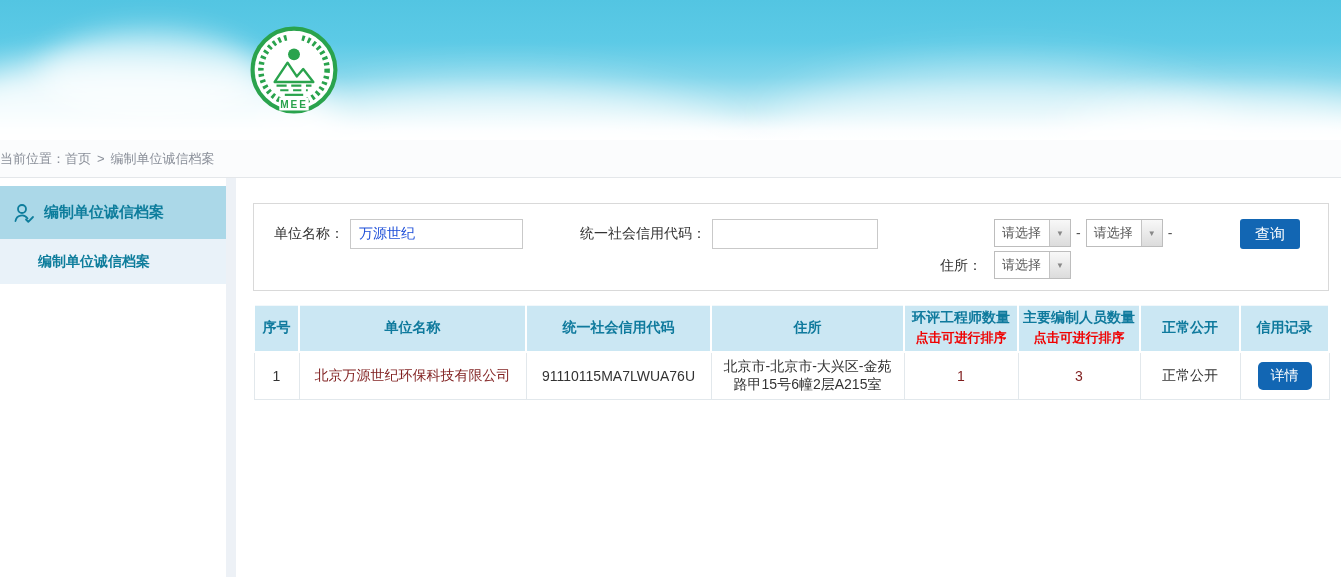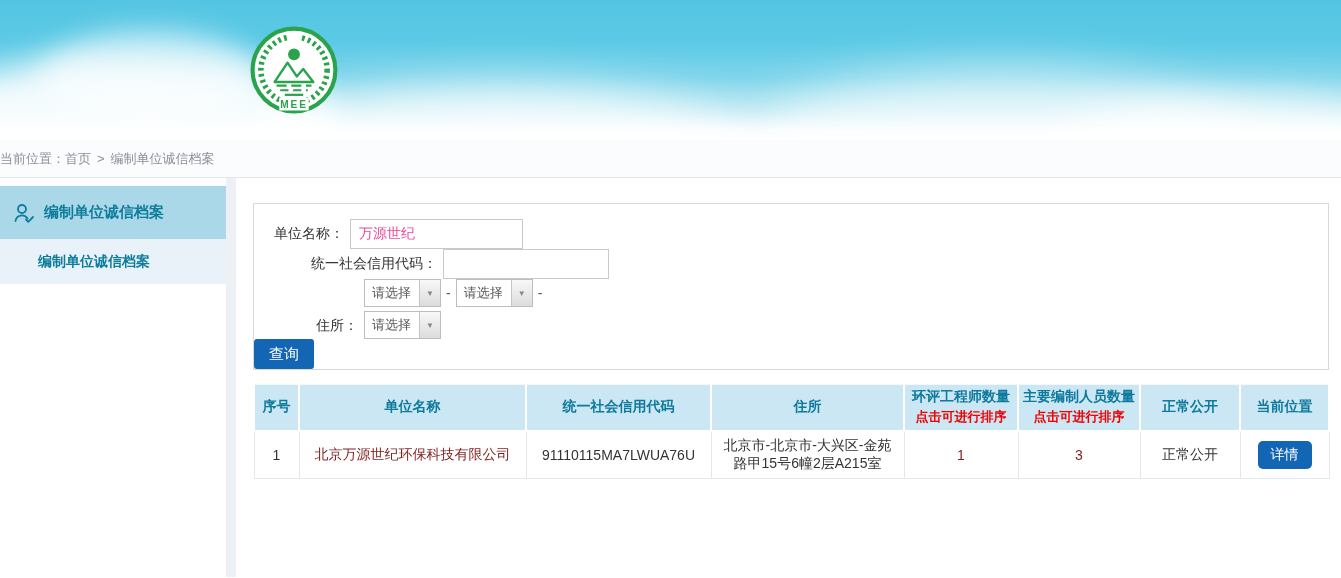--- a/index.html
+++ b/index.html
@@ -31,31 +31,31 @@
   .side-item { height:53px; display:flex; align-items:center; background:#abd8e8;
     color:#0e7d9c; font-size:15px; font-weight:bold; padding-left:12px; cursor:pointer; }
   .side-item .icn { width:24px; height:24px; margin-right:8px; flex:0 0 auto; }
   .side-sub { height:45px; display:flex; align-items:center; background:#e9f2f9;
     color:#0e7d9c; font-size:14px; font-weight:bold; padding-left:38px; cursor:pointer; }
   .v-divider { width:10px; flex:0 0 auto; background:#edf1f6; }
   .content { flex:1; padding:25px 12px 0 17px; }
 
   
   .search-panel { width:1076px; min-height:88px; border:1px solid #d9d9d9; background:#fff;
-    display:flex; align-items:flex-start; padding-top:15px;flex-direction:column; }
+    display:flex; align-items:flex-start; padding-top:15px; }
   .field { display:flex; align-items:center; }
   .field label { font-size:14px; color:#333; }
   .f1 { margin-left:20px; }
   .f2 { margin-left:57px; }
   .f3 { margin-left:62px; align-items:flex-end; }
   .f3 label { line-height:28px; }
   .txt-input { width:173px; height:30px; border:1px solid #c9c9c9; margin-left:6px;
-    font-size:14px; color:#ec4899; padding:0 8px; outline:none; font-family:inherit; }
+    font-size:14px; color:#1d4ed8; padding:0 8px; outline:none; font-family:inherit; }
   .f2 .txt-input { width:166px; }
-  .sel-grid { margin-left:6px; }
+  .sel-grid { margin-left:12px; }
   .sel-row { display:flex; align-items:center; }
   .sel-row + .sel-row { margin-top:4px; }
   .select { width:77px; height:28px; border:1px solid #bdbdbd; background:#fff;
     display:flex; align-items:stretch; cursor:pointer; }
   .sel-text { flex:1; font-size:13px; color:#555; line-height:26px; padding-left:7px; overflow:hidden; white-space:nowrap; }
   .sel-arrow { width:21px; border-left:1px solid #c4c4c4; background:linear-gradient(#f8f8f8,#dcdcdc);
     color:#888; font-size:8px; display:flex; align-items:center; justify-content:center; }
   .dash { margin:0 5px; color:#555; font-size:14px; }
   .spacer { flex:1; }
   .query-btn { width:60px; height:30px; margin-right:28px; background:#1266b3; color:#fff;
@@ -176,21 +176,21 @@
           <th>住所</th>
           <th>
             <div>环评工程师数量</div>
             <div class="sort-hint">点击可进行排序</div>
           </th>
           <th>
             <div>主要编制人员数量</div>
             <div class="sort-hint">点击可进行排序</div>
           </th>
           <th>正常公开</th>
-          <th>当前位置</th>
+          <th>信用记录</th>
         </tr>
       </thead>
       <tbody>
         <tr>
           <td>1</td>
           <td><a href="#" class="link">北京万源世纪环保科技有限公司</a></td>
           <td>91110115MA7LWUA76U</td>
           <td>北京市-北京市-大兴区-金苑路甲15号6幢2层A215室</td>
           <td><a href="#" class="link">1</a></td>
           <td><a href="#" class="link">3</a></td>

